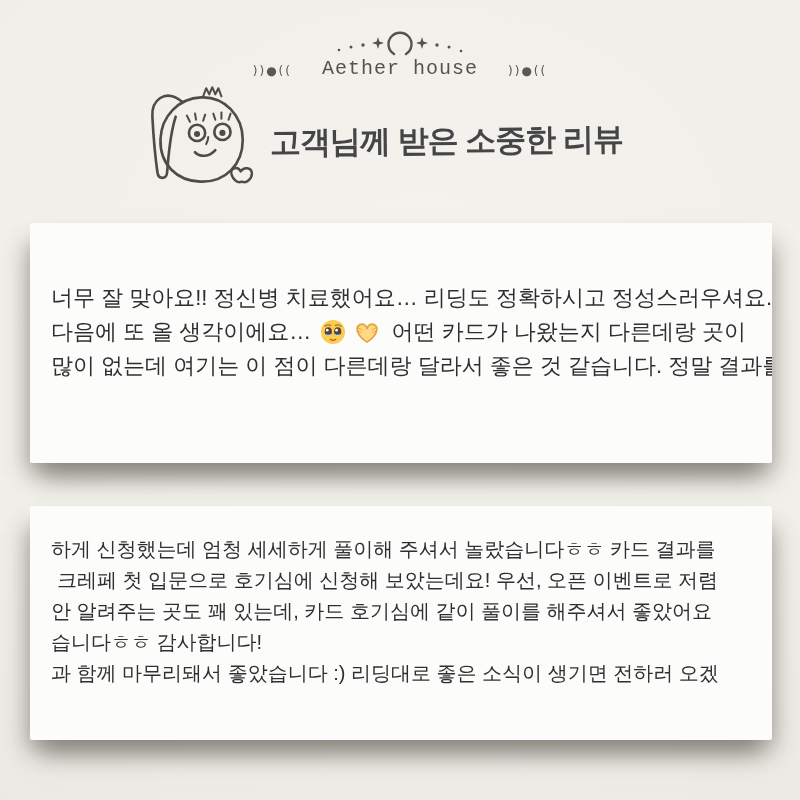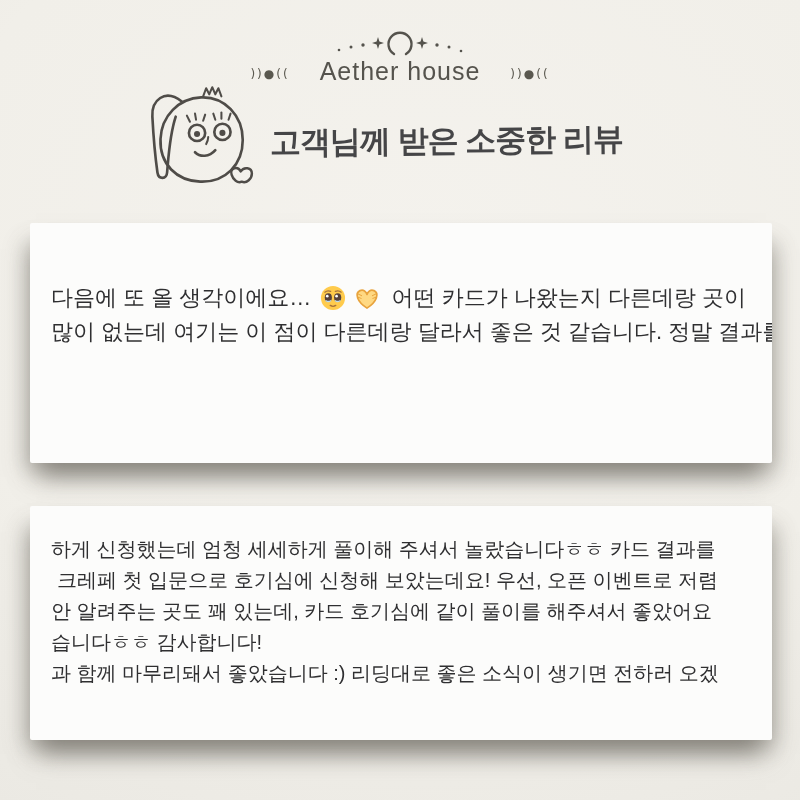--- a/index.html
+++ b/index.html
@@ -23,22 +23,22 @@
     position: absolute; top: 57px; left: 0; width: 100%;
     display: flex; justify-content: center; align-items: center; gap: 30px;
     color: #56544e;
   }
   .moon-divider {
     font-size: 12px; letter-spacing: 2px; color: #5a584f;
     transform: translateY(2px);
     font-family: "DejaVu Sans", sans-serif;
   }
   .brand-name {
-    font-family: Liberation Sans, sans-serif;
-    font-size: 25px; letter-spacing: 1px; color: #55534d;
+    font-family: Liberation Mono, monospace;
+    font-size: 20px; letter-spacing: 1px; color: #55534d;
   }
 
   
   .mascot {
     position: absolute; left: 128px; top: 83px;
     width: 132px; height: 112px;
   }
   .page-title {
     position: absolute; left: 270px; top: 116px; width: 380px;
     font-size: 31px; font-weight: 700; letter-spacing: -1px;
@@ -123,20 +123,21 @@
 
       <path d="M 66 68 C 71 73 80 73 86 66"></path>
 
       <path stroke-width="2.4" d="M 111 87 C 108 81 100 84 102 90 C 103.5 95 108 99 112 97 C 117 99 122 94 122 89 C 122 83 114 82 111 87 Z"></path>
     </g>
   </svg>
 
   <h1 class="page-title">고객님께 받은 소중한 리뷰</h1>
 
   <section class="card card-1">
+    <div class="review-line">너무 잘 맞아요!! 정신병 치료했어요… 리딩도 정확하시고 정성스러우셔요.</div>
     <div class="review-line"><span>다음에 또 올 생각이에요…</span>
       <svg class="emoji inline-svg" width="28" height="28" viewBox="0 0 36 36">
         <circle cx="18" cy="18" r="15.5" fill="#ffcb4c"></circle>
         <path d="M 7.5 10.5 Q 11 7.5 15 9.5" fill="none" stroke="#a8733b" stroke-width="1.6" stroke-linecap="round"></path>
         <path d="M 21 9.5 Q 25 7.5 28.5 10.5" fill="none" stroke="#a8733b" stroke-width="1.6" stroke-linecap="round"></path>
         <ellipse cx="12" cy="17.5" rx="4.6" ry="5.6" fill="#57423a"></ellipse>
         <ellipse cx="24" cy="17.5" rx="4.6" ry="5.6" fill="#57423a"></ellipse>
         <circle cx="10.6" cy="15.6" r="1.7" fill="#ffffff"></circle>
         <circle cx="22.6" cy="15.6" r="1.7" fill="#ffffff"></circle>
         <path d="M 9 21.5 Q 12 23.5 15 21.5" fill="none" stroke="#bcd9e8" stroke-width="1.6" stroke-linecap="round"></path>

